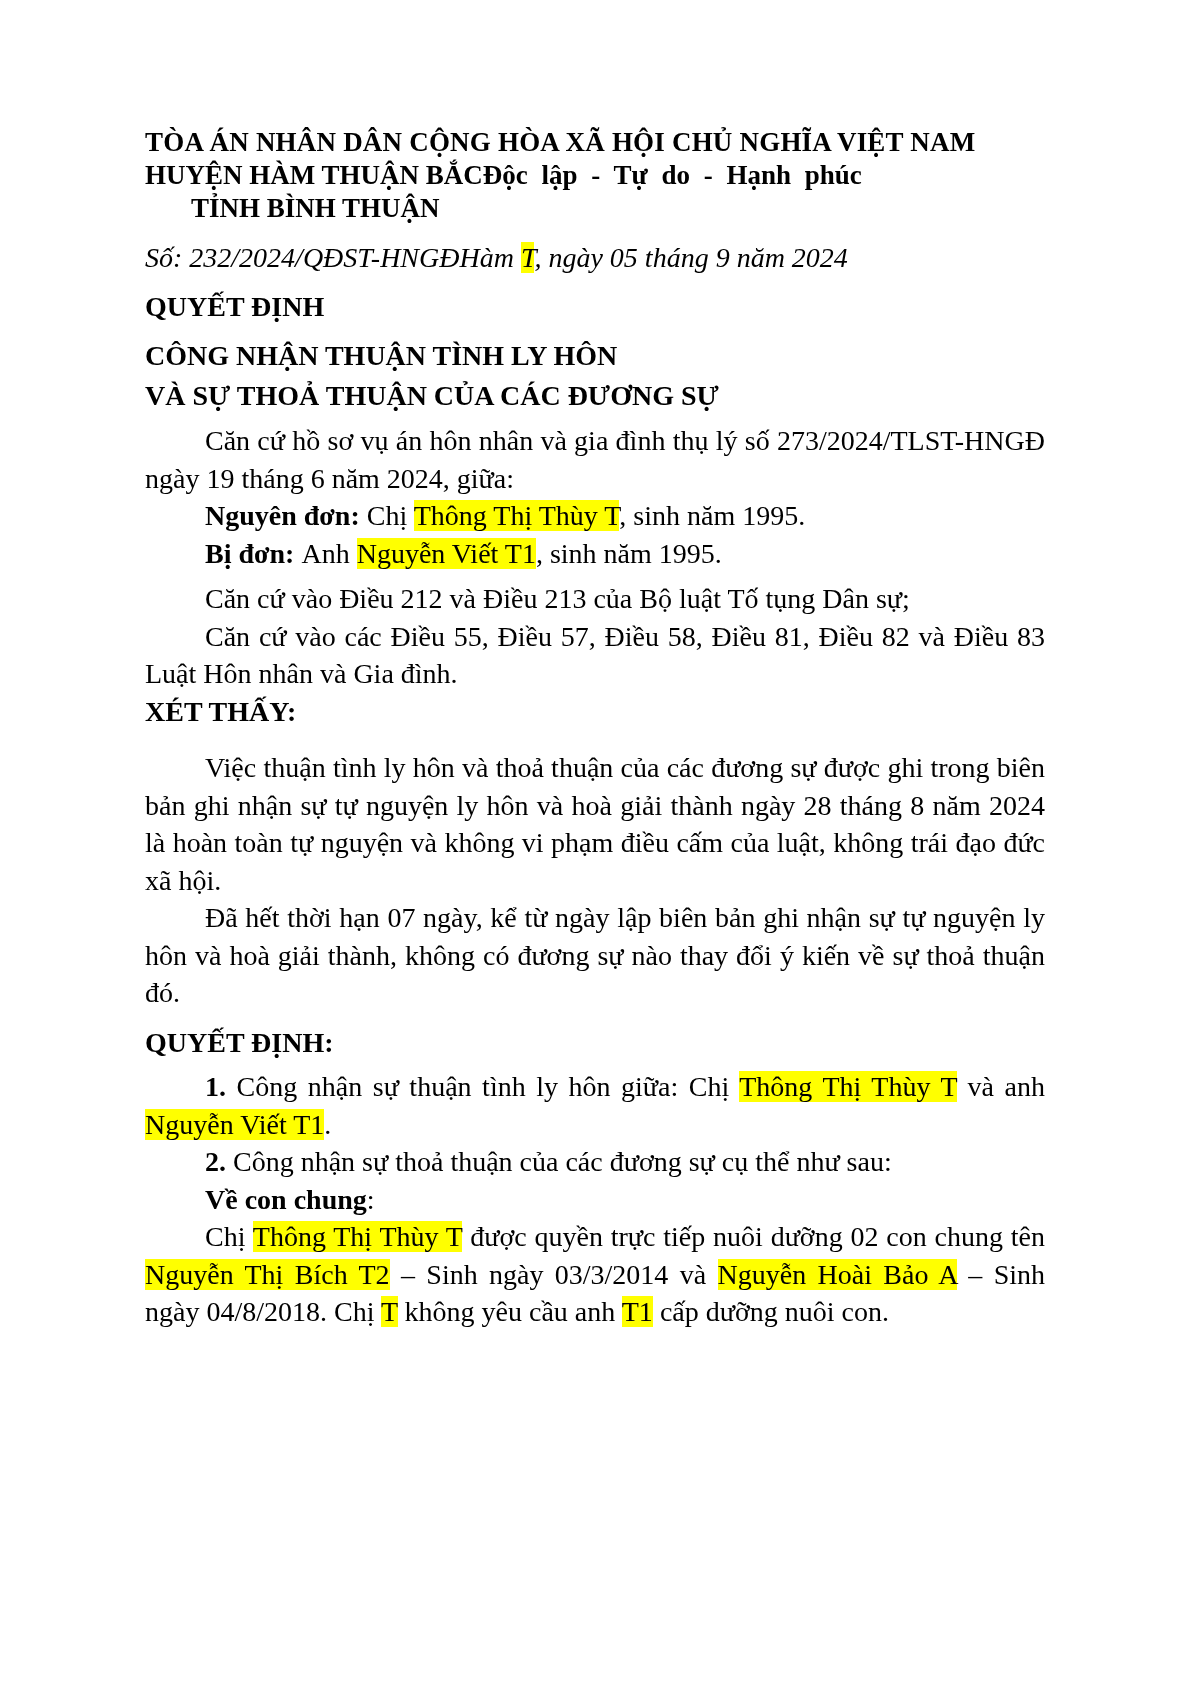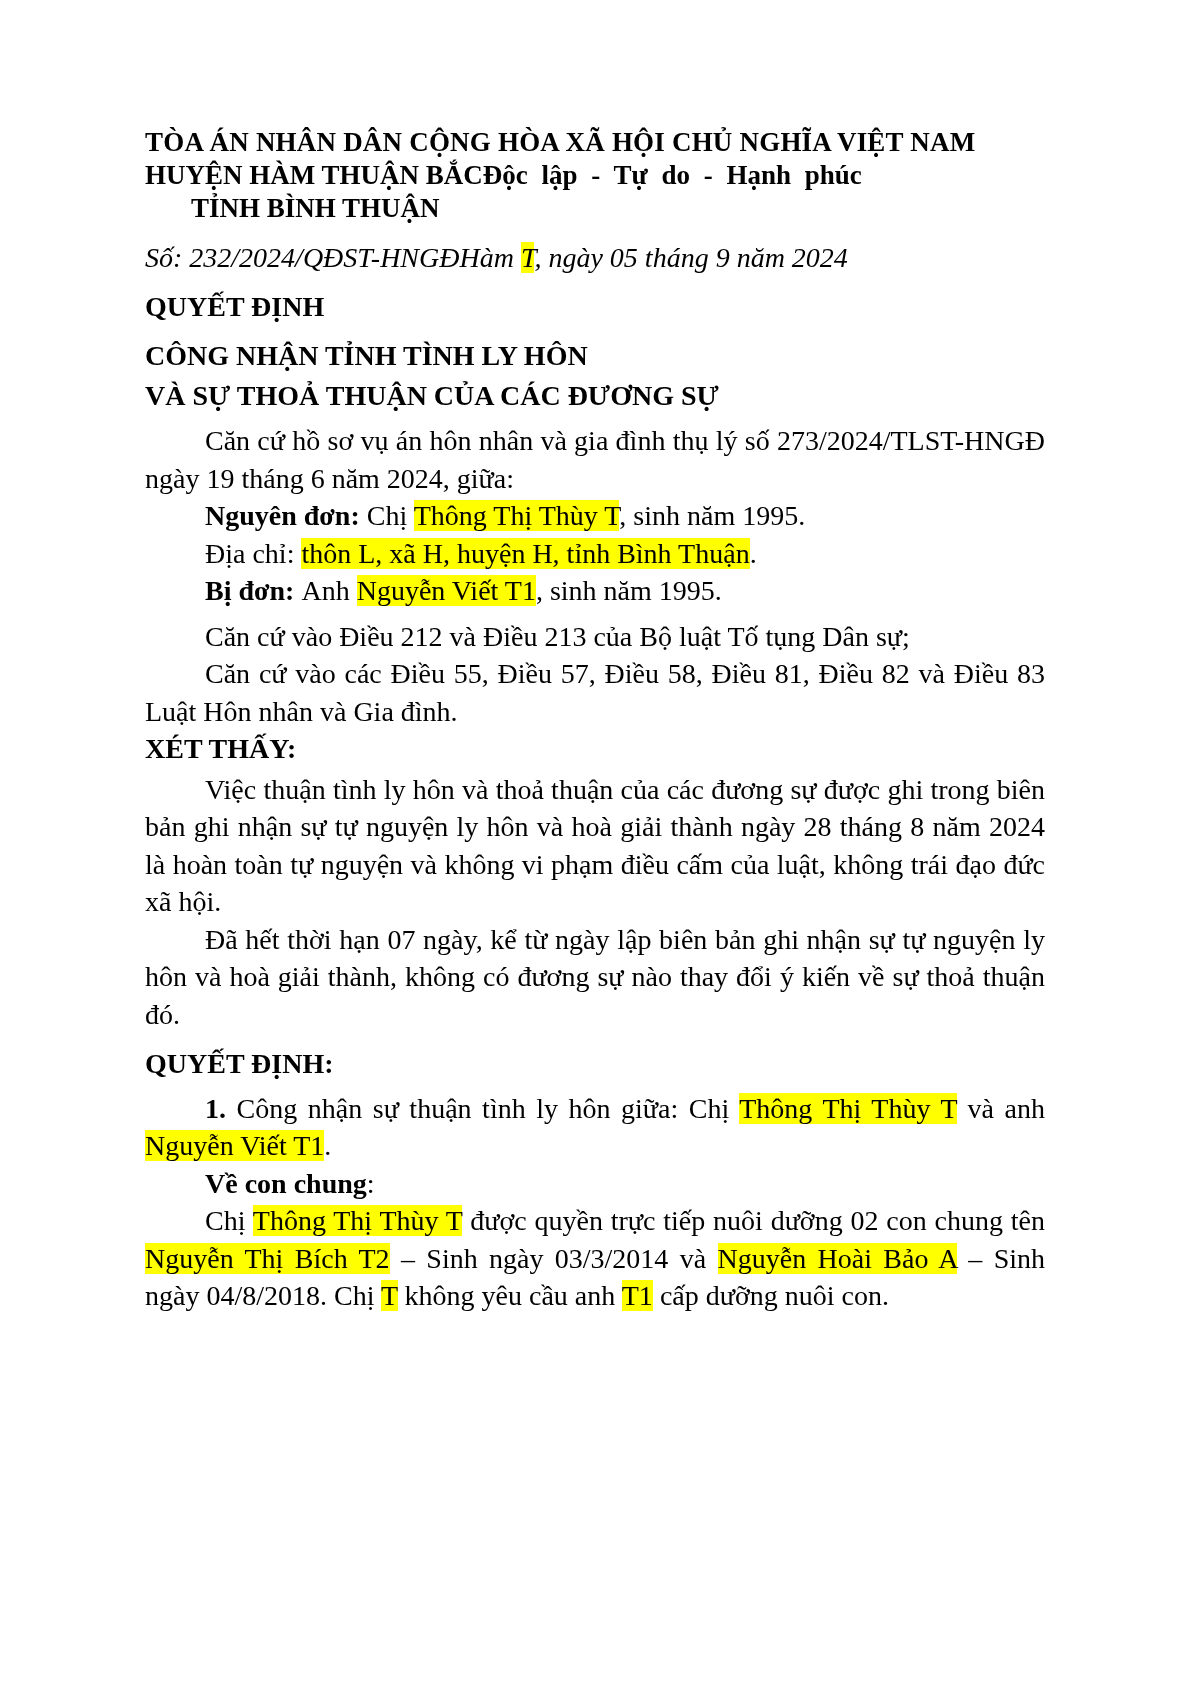--- a/index.html
+++ b/index.html
@@ -68,29 +68,29 @@
       <span class="motto">Độc lập - Tự do - Hạnh phúc</span>
     </div>
     <div class="hdr-line3">
       <span>TỈNH BÌNH THUẬN</span>
     </div>
   </div>
 
   <div class="doc-body">
       <p class="left italic" style="margin-top: 14px;"><span>Số: 232/2024/QĐST-HNGĐ</span><span>Hàm </span><span class="hl">T</span><span>, ngày 05 tháng 9 năm 2024</span></p>
       <p class="center heading" style="margin-top: 11px;"><span class="bold">QUYẾT ĐỊNH</span></p>
-      <p class="center heading" style="margin-top: 12px;"><span class="bold">CÔNG NHẬN TỈNH TÌNH LY HÔN</span></p>
+      <p class="center heading" style="margin-top: 12px;"><span class="bold">CÔNG NHẬN THUẬN TÌNH LY HÔN</span></p>
       <p class="center heading" style="margin-top: 2px;"><span class="bold">VÀ SỰ THOẢ THUẬN CỦA CÁC ĐƯƠNG SỰ</span></p>
       <p class="justify indent" style="margin-top: 8px;"><span>Căn cứ hồ sơ vụ án hôn nhân và gia đình thụ lý số 273/2024/TLST-HNGĐ ngày 19 tháng 6 năm 2024, giữa:</span></p>
       <p class="left indent"><span class="bold">Nguyên đơn: </span><span>Chị </span><span class="hl">Thông Thị Thùy T</span><span>, sinh năm 1995.</span></p>
-      <p class="left indent"><span>Địa chỉ: </span><span class="hl">thôn L, xã H, huyện H, tỉnh Bình Thuận</span><span>.</span></p>
       <p class="left indent"><span class="bold">Bị đơn: </span><span>Anh </span><span class="hl">Nguyễn Viết T1</span><span>, sinh năm 1995.</span></p>
       <p class="left indent" style="margin-top: 8px;"><span>Căn cứ vào Điều 212 và Điều 213 của Bộ luật Tố tụng Dân sự;</span></p>
       <p class="justify indent"><span>Căn cứ vào các Điều 55, Điều 57, Điều 58, Điều 81, Điều 82 và Điều 83 Luật Hôn nhân và Gia đình.</span></p>
-      <p class="center heading" style="margin-bottom: 3px;"><span class="bold">XÉT THẤY:</span></p>
+      <p class="center heading" style="margin-bottom: 19px;"><span class="bold">XÉT THẤY:</span></p>
       <p class="justify indent"><span>Việc thuận tình ly hôn và thoả thuận của các đương sự được ghi trong biên bản ghi nhận sự tự nguyện ly hôn và hoà giải thành ngày 28 tháng 8 năm 2024 là hoàn toàn tự nguyện và không vi phạm điều cấm của luật, không trái đạo đức xã hội.</span></p>
       <p class="justify indent"><span>Đã hết thời hạn 07 ngày, kể từ ngày lập biên bản ghi nhận sự tự nguyện ly hôn và hoà giải thành, không có đương sự nào thay đổi ý kiến về sự thoả thuận đó.</span></p>
       <p class="center heading" style="margin-top: 12px; margin-bottom: 7px;"><span class="bold">QUYẾT ĐỊNH:</span></p>
       <p class="justify indent"><span class="bold">1. </span><span>Công nhận sự thuận tình ly hôn giữa: Chị </span><span class="hl">Thông Thị Thùy T</span><span> và anh </span><span class="hl">Nguyễn Viết T1</span><span>.</span></p>
+      <p class="left indent"><span class="bold">2. </span><span>Công nhận sự thoả thuận của các đương sự cụ thể như sau:</span></p>
       <p class="left indent"><span class="bold">Về con chung</span><span>:</span></p>
       <p class="justify indent"><span>Chị </span><span class="hl">Thông Thị Thùy T</span><span> được quyền trực tiếp nuôi dưỡng 02 con chung tên </span><span class="hl">Nguyễn Thị Bích T2</span><span> – Sinh ngày 03/3/2014 và </span><span class="hl">Nguyễn Hoài Bảo A</span><span> – Sinh ngày 04/8/2018. Chị </span><span class="hl">T</span><span> không yêu cầu anh </span><span class="hl">T1</span><span> cấp dưỡng nuôi con.</span></p>
     </div>
 </div>
 
 </body></html>

